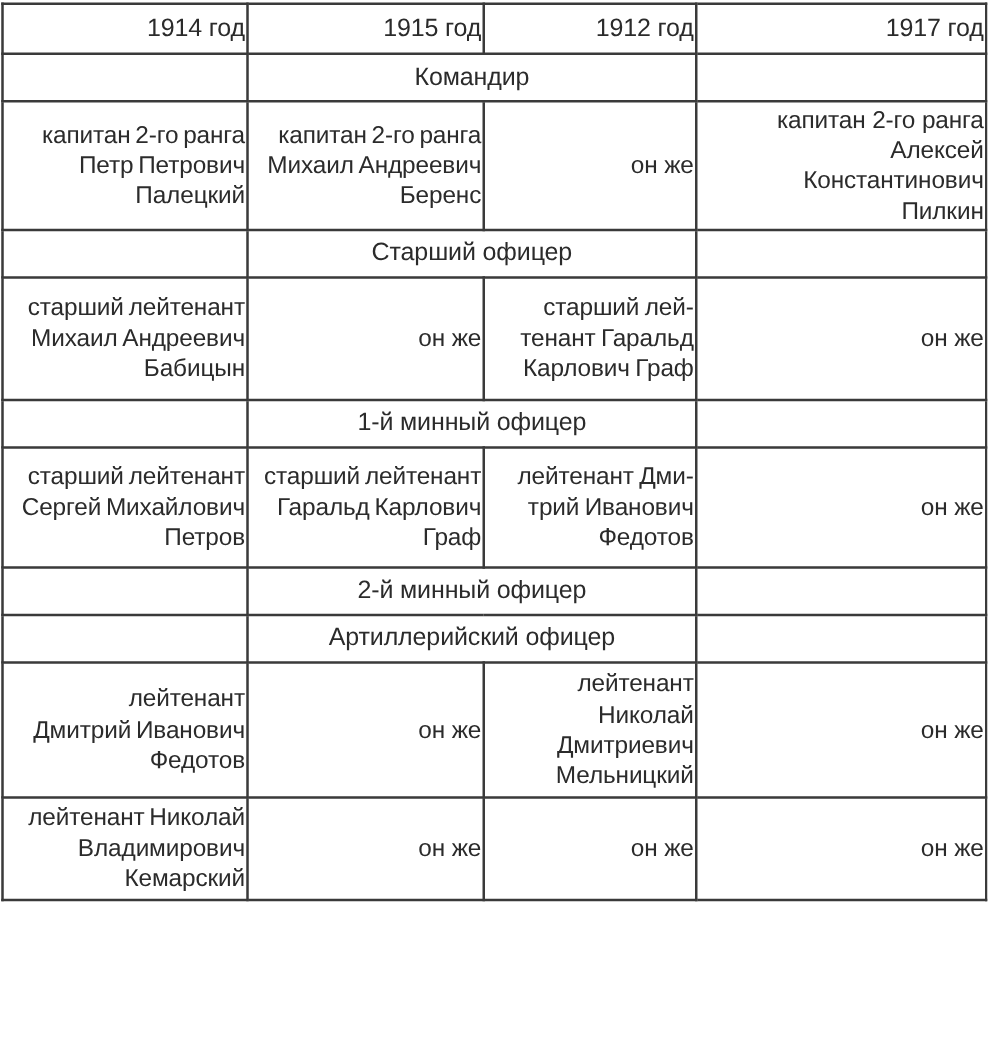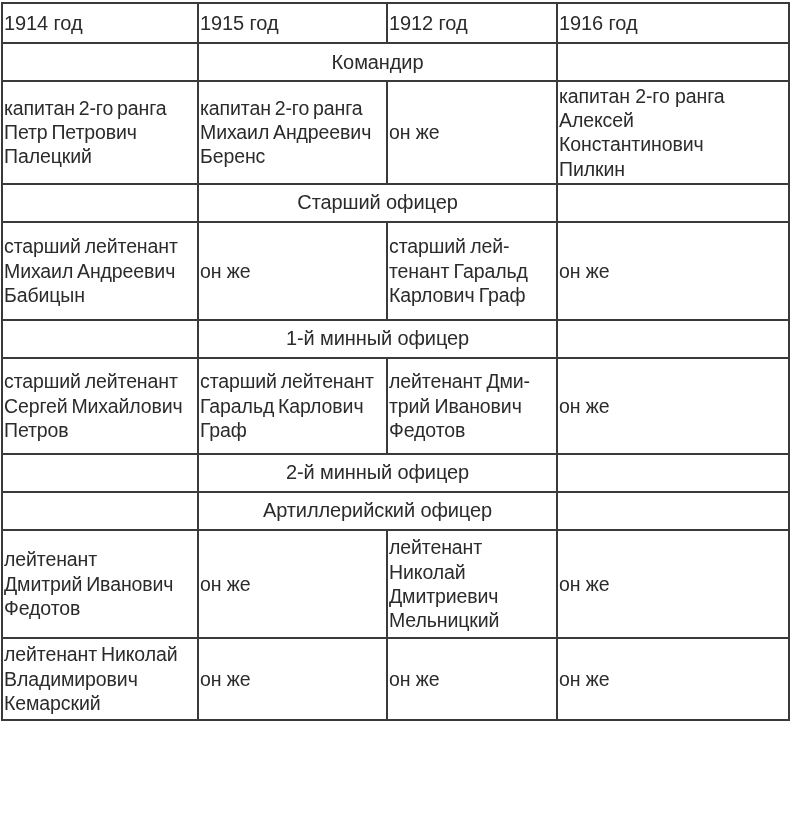--- a/index.html
+++ b/index.html
@@ -29,21 +29,21 @@
     margin: 0;
   }
 
   table.officers col.c1 { width: 196px; }
   table.officers col.c2 { width: 189px; }
   table.officers col.c3 { width: 170px; }
   table.officers col.c4 { width: 232px; }
 
   table.officers td {
     border: 2px solid #3a3a3a;
-    text-align: left;
+    text-align: right;
     vertical-align: middle;
     font-size: 19.5px;
     line-height: 1.24;
     padding: 2px 1px;
     white-space: pre-line;
     overflow: visible;
     letter-spacing: -0.1px;
   }
 
   
@@ -98,21 +98,21 @@
         <col class="c2">
         <col class="c3">
         <col class="c4">
     </colgroup>
     <tbody>
 
       <tr class="year-row">
         <td>1914 год</td>
         <td>1915 год</td>
         <td>1912 год</td>
-        <td>1916 год</td>
+        <td>1917 год</td>
       </tr>
 
       <tr class="section-row">
         <td class="empty"></td>
         <td class="section-label" colspan="2">Командир</td>
         <td class="empty"></td>
       </tr>
       <tr class="data-row r-cmd-data">
         <td class="tight">капитан 2-го ранга
 Петр Петрович

